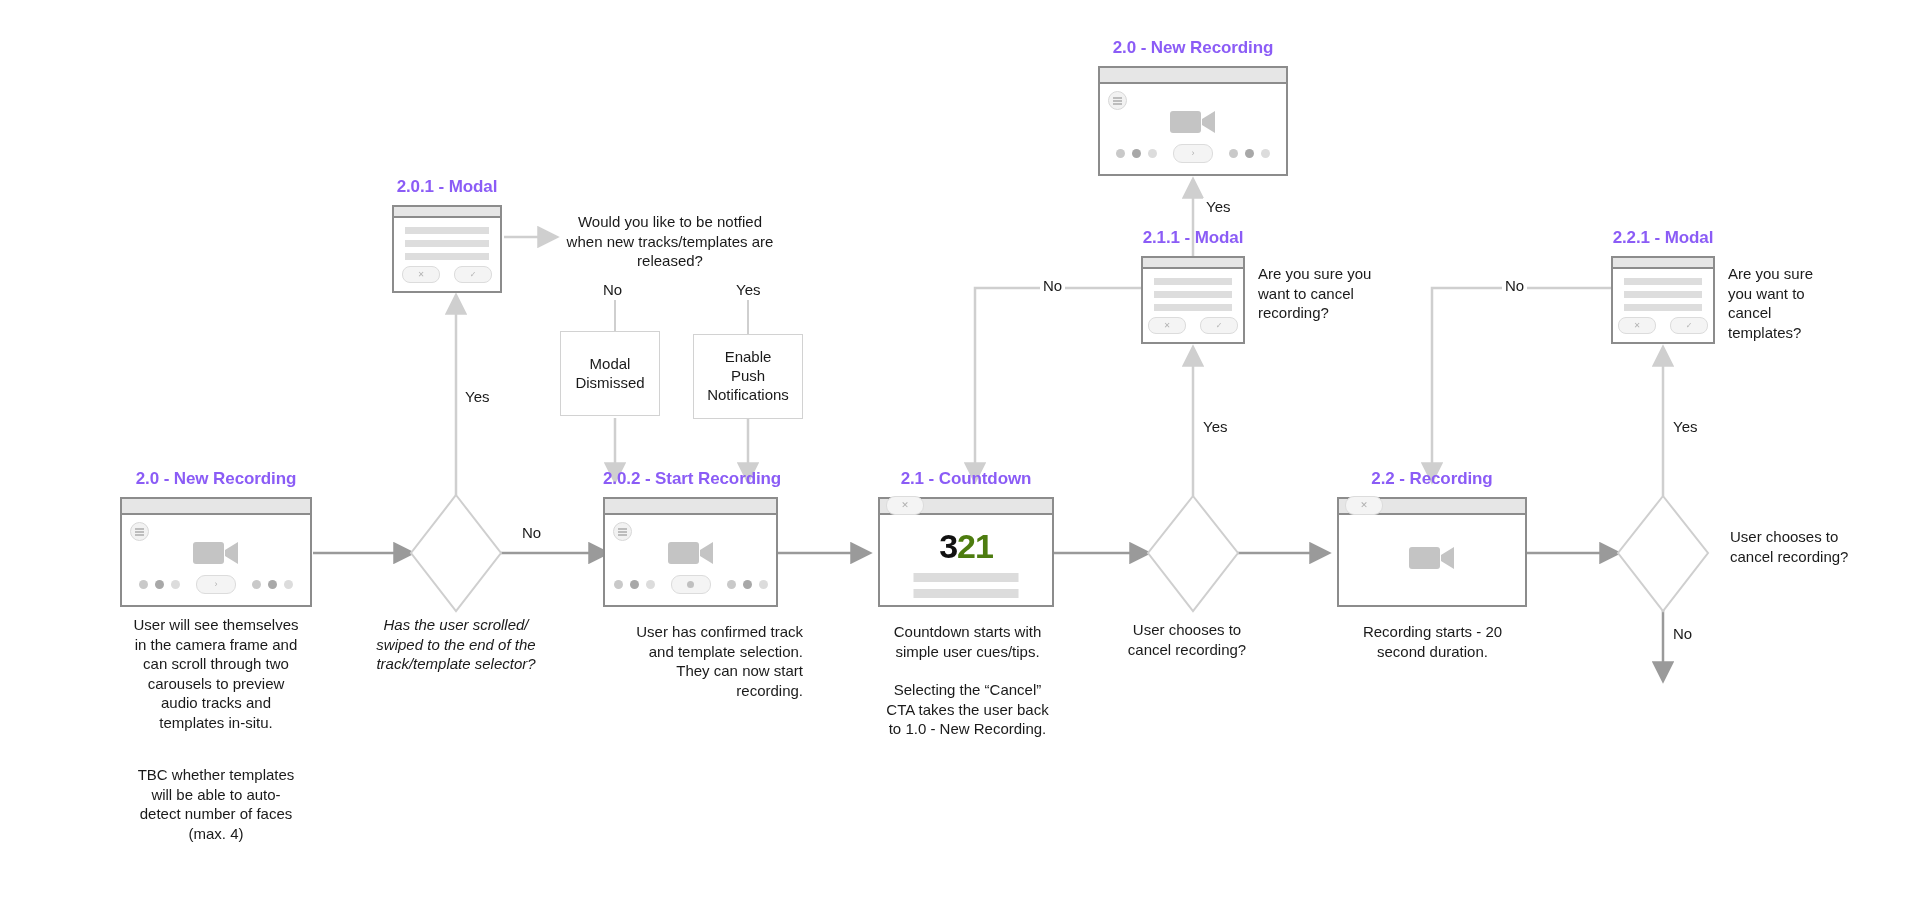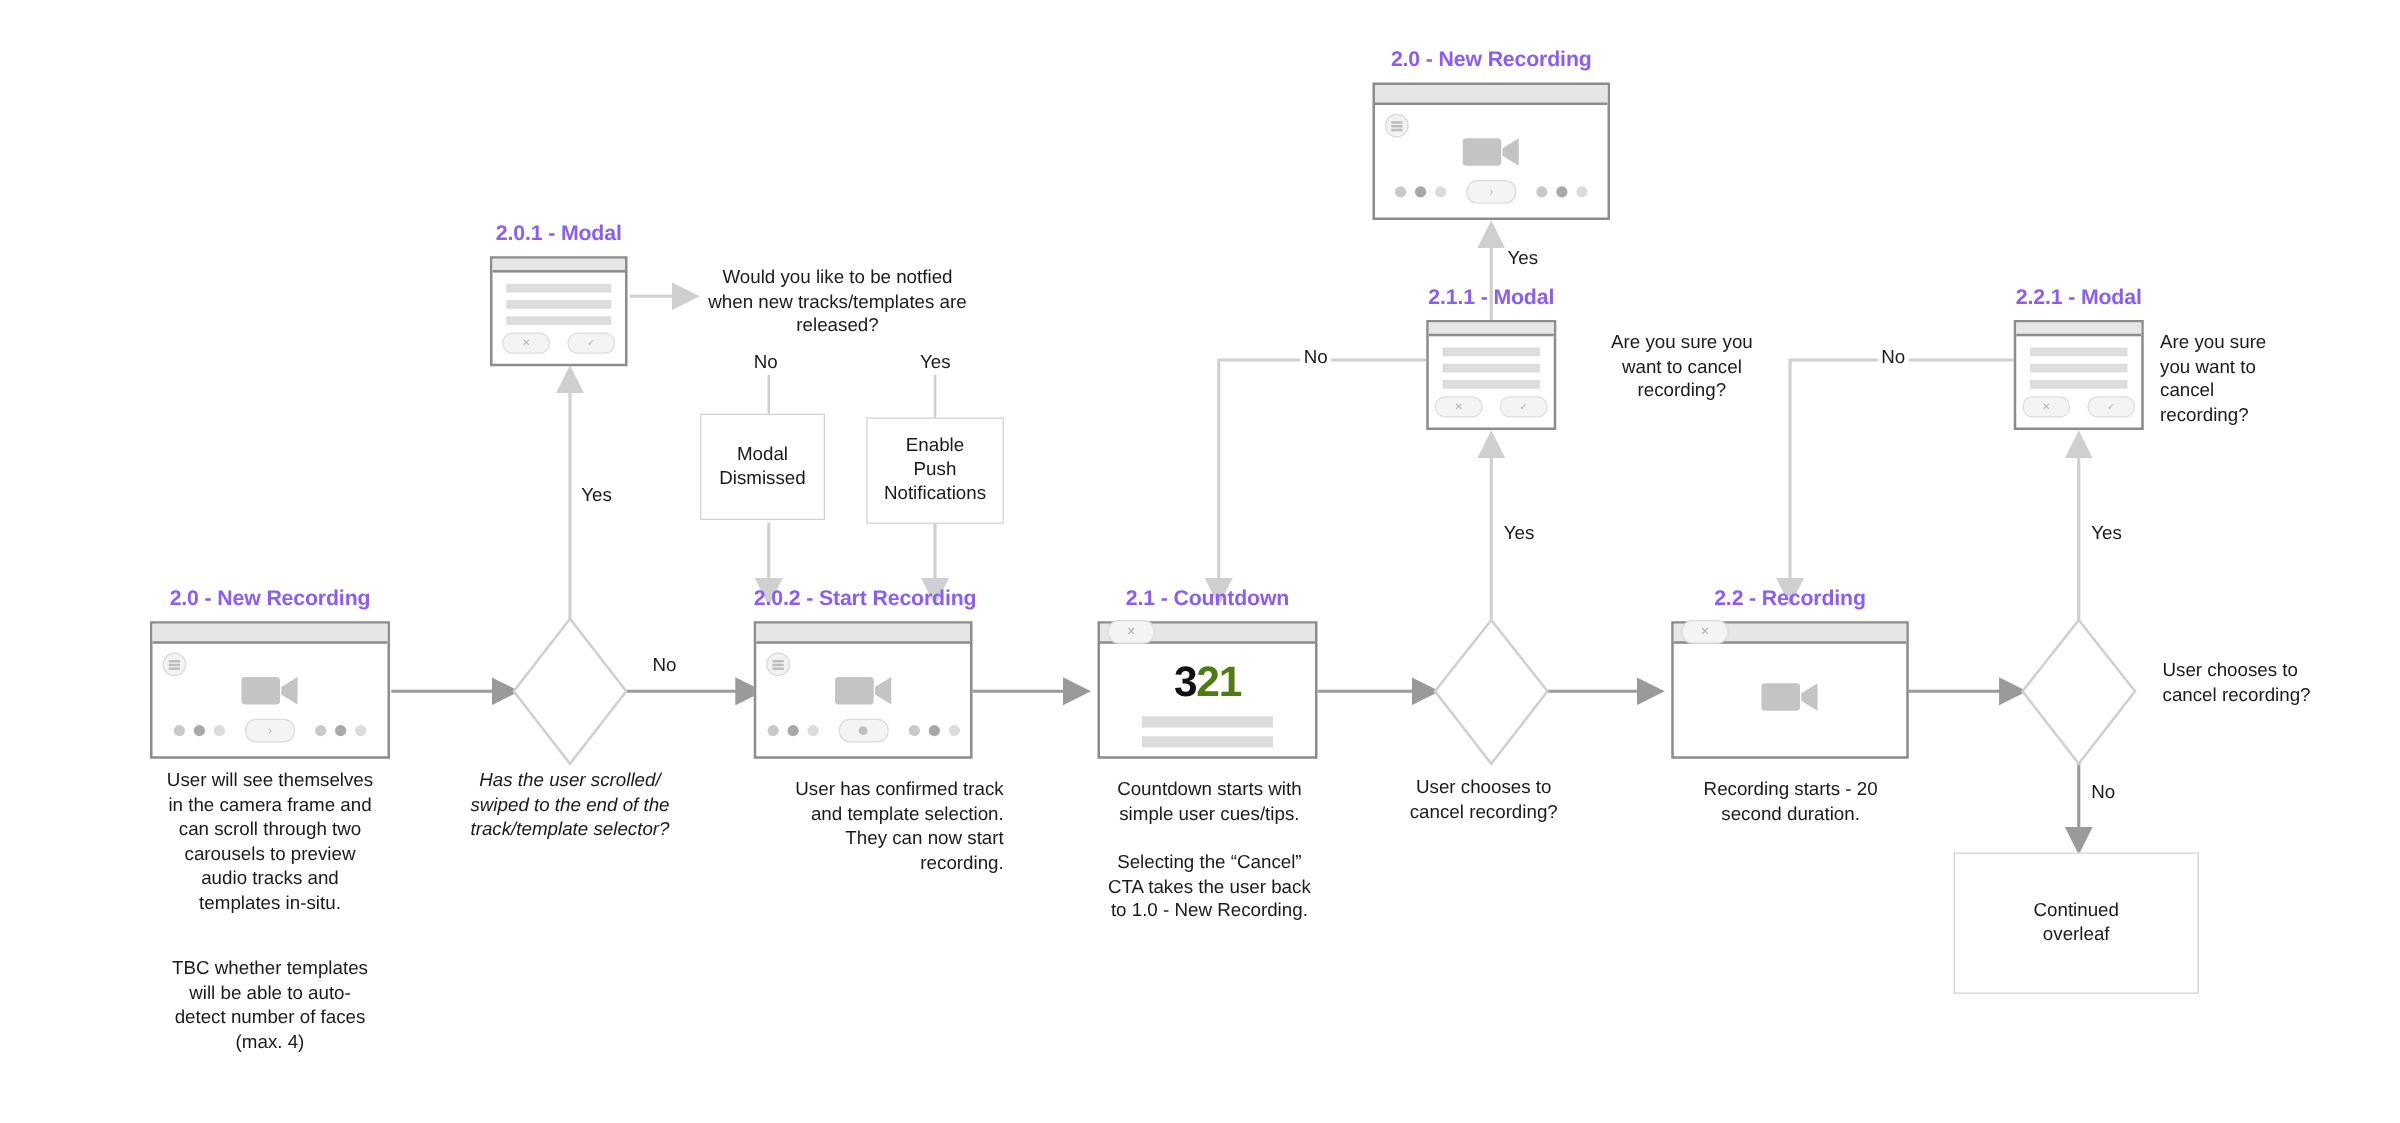--- a/index.html
+++ b/index.html
@@ -304,21 +304,21 @@
           <span></span>
           <span></span>
           <span></span>
         </div>
       <div class="btnrow">
         <div class="mbtn">✕</div>
         <div class="mbtn">✓</div>
       </div>
     </div>
   </div>
-  <div class="caption left" style="left:1258px;top:264px;width:175px;text-align:center;">Are you sure you
+  <div class="caption left" style="left:1258px;top:264px;width:175px;">Are you sure you
 want to cancel
 recording?</div>
 
   <div class="node" style="left:1098px;top:66px;width:190px;height:110px;">
     <div class="screen-title">2.0 - New Recording</div>
     <div class="screen" style="width:190px;height:110px;">
       <div class="titlebar"></div>
       <div class="body">
         <div class="hamburger">
             <i></i>
@@ -379,21 +379,17 @@
         </div>
       <div class="btnrow">
         <div class="mbtn">✕</div>
         <div class="mbtn">✓</div>
       </div>
     </div>
   </div>
   <div class="caption left" style="left:1728px;top:264px;width:175px;">Are you sure
 you want to
 cancel
-recording?</div>
+templates?</div>
   <div class="elabel" style="left:1502px;top:277px;">No</div>
 
-  <div class="pbox" style="left:1563px;top:682px;width:196px;height:113px;">
-    <span style="white-space:pre-line">Continued
-overleaf</span>
-  </div>
 
 </div>
 
 </body></html>

